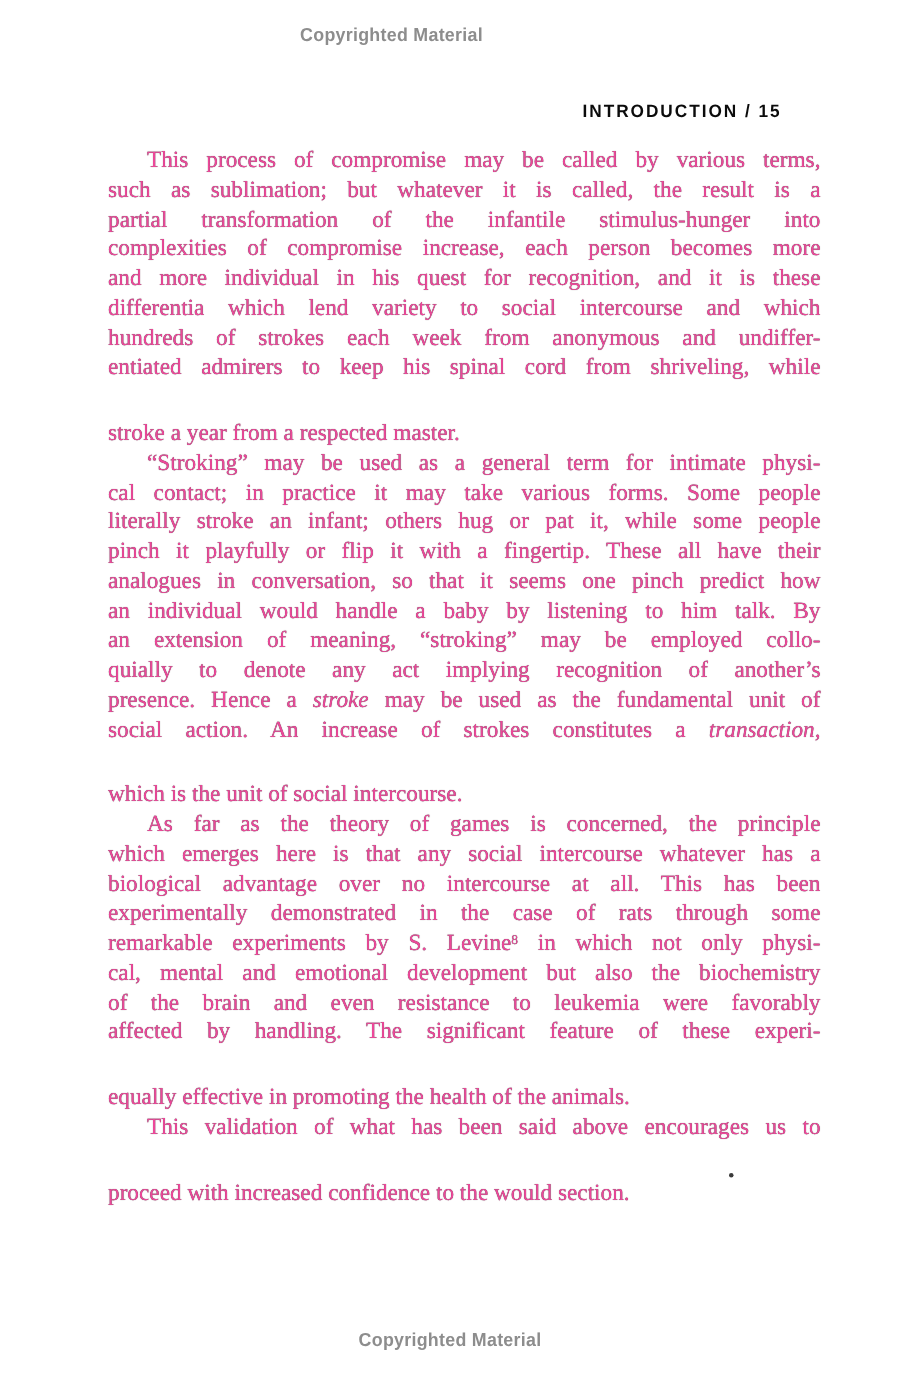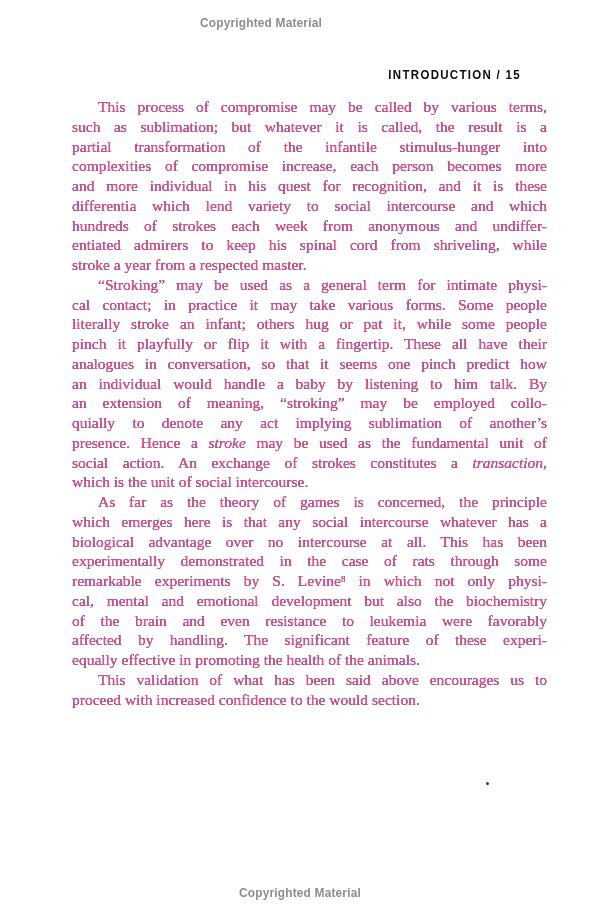--- a/index.html
+++ b/index.html
@@ -42,21 +42,21 @@
     line-height: 19.75px;
     color: #ec4899;
     text-shadow: 0 0 0.45px rgba(10,10,10,0.85);
   }
   .line {
     text-align: justify;
     text-align-last: justify;
     white-space: normal;
   }
   .line.first { text-indent: 26px; }
-  .line.last { text-align-last: left; }
+  .line.last { text-align-last: left; margin-top: 24px; }
   .line em { font-style: italic; }
   .line sup {
     font-size: 9px;
     line-height: 0;
     vertical-align: 4px;
   }
   .speck {
     position: absolute;
     left: 486px;
     top: 782px;
@@ -85,23 +85,23 @@
       <div class="line"><span>hundreds of strokes each week from anonymous and undiffer-</span></div>
       <div class="line"><span>entiated admirers to keep his spinal cord from shriveling, while</span></div>
       <div class="line last"><span>stroke a year from a respected master.</span></div>
       <div class="line first"><span>“Stroking” may be used as a general term for intimate physi-</span></div>
       <div class="line"><span>cal contact; in practice it may take various forms. Some people</span></div>
       <div class="line"><span>literally stroke an infant; others hug or pat it, while some people</span></div>
       <div class="line"><span>pinch it playfully or flip it with a fingertip. These all have their</span></div>
       <div class="line"><span>analogues in conversation, so that it seems one pinch predict how</span></div>
       <div class="line"><span>an individual would handle a baby by listening to him talk. By</span></div>
       <div class="line"><span>an extension of meaning, “stroking” may be employed collo-</span></div>
-      <div class="line"><span>quially to denote any act implying sublimation of another’s</span></div>
+      <div class="line"><span>quially to denote any act implying recognition of another’s</span></div>
       <div class="line"><span>presence. Hence a </span><em>stroke</em><span> may be used as the fundamental unit of</span></div>
-      <div class="line"><span>social action. An exchange of strokes constitutes a </span><em>transaction,</em></div>
+      <div class="line"><span>social action. An increase of strokes constitutes a </span><em>transaction,</em></div>
       <div class="line last"><span>which is the unit of social intercourse.</span></div>
       <div class="line first"><span>As far as the theory of games is concerned, the principle</span></div>
       <div class="line"><span>which emerges here is that any social intercourse whatever has a</span></div>
       <div class="line"><span>biological advantage over no intercourse at all. This has been</span></div>
       <div class="line"><span>experimentally demonstrated in the case of rats through some</span></div>
       <div class="line"><span>remarkable experiments by S. Levine</span><sup>8</sup><span> in which not only physi-</span></div>
       <div class="line"><span>cal, mental and emotional development but also the biochemistry</span></div>
       <div class="line"><span>of the brain and even resistance to leukemia were favorably</span></div>
       <div class="line"><span>affected by handling. The significant feature of these experi-</span></div>
       <div class="line last"><span>equally effective in promoting the health of the animals.</span></div>

